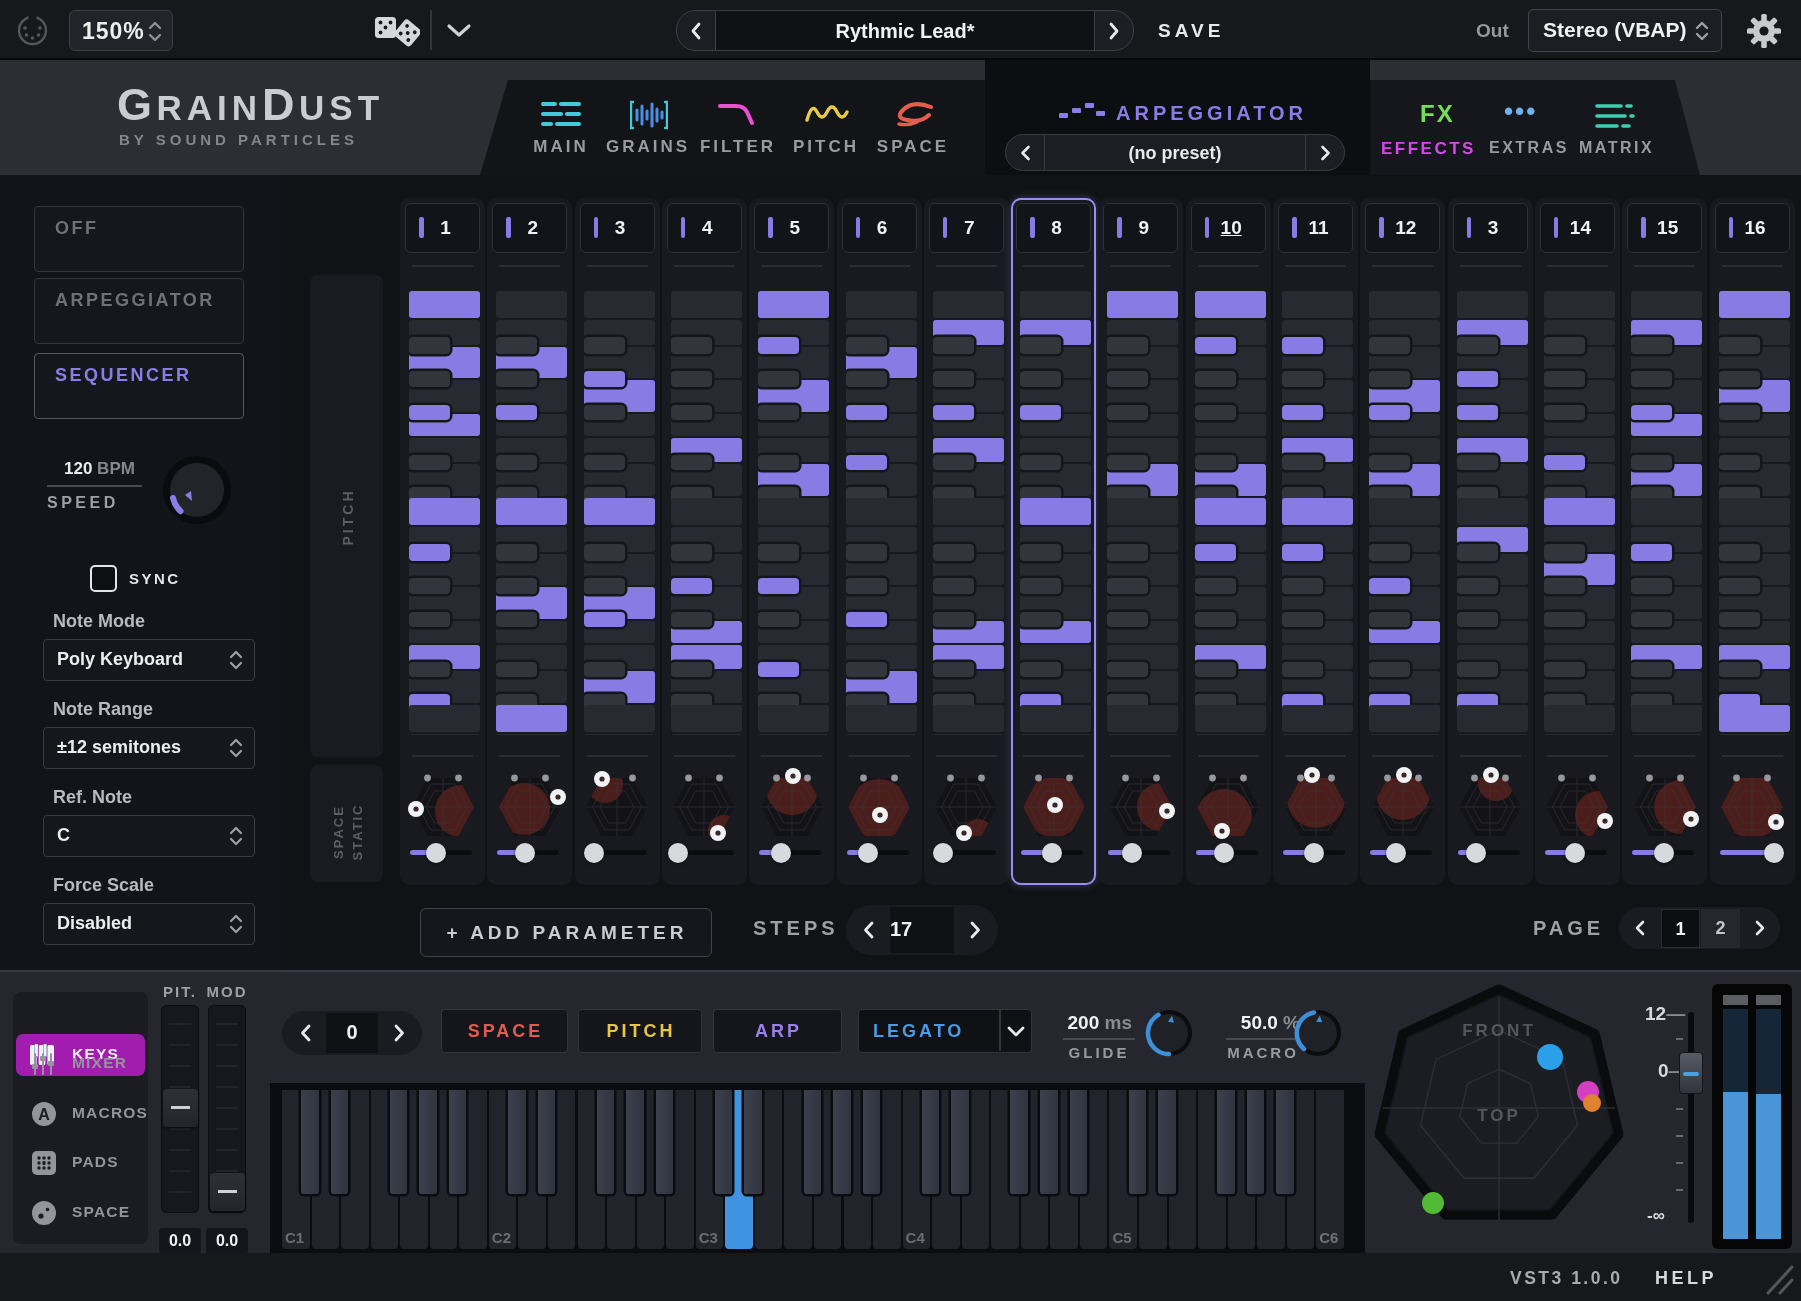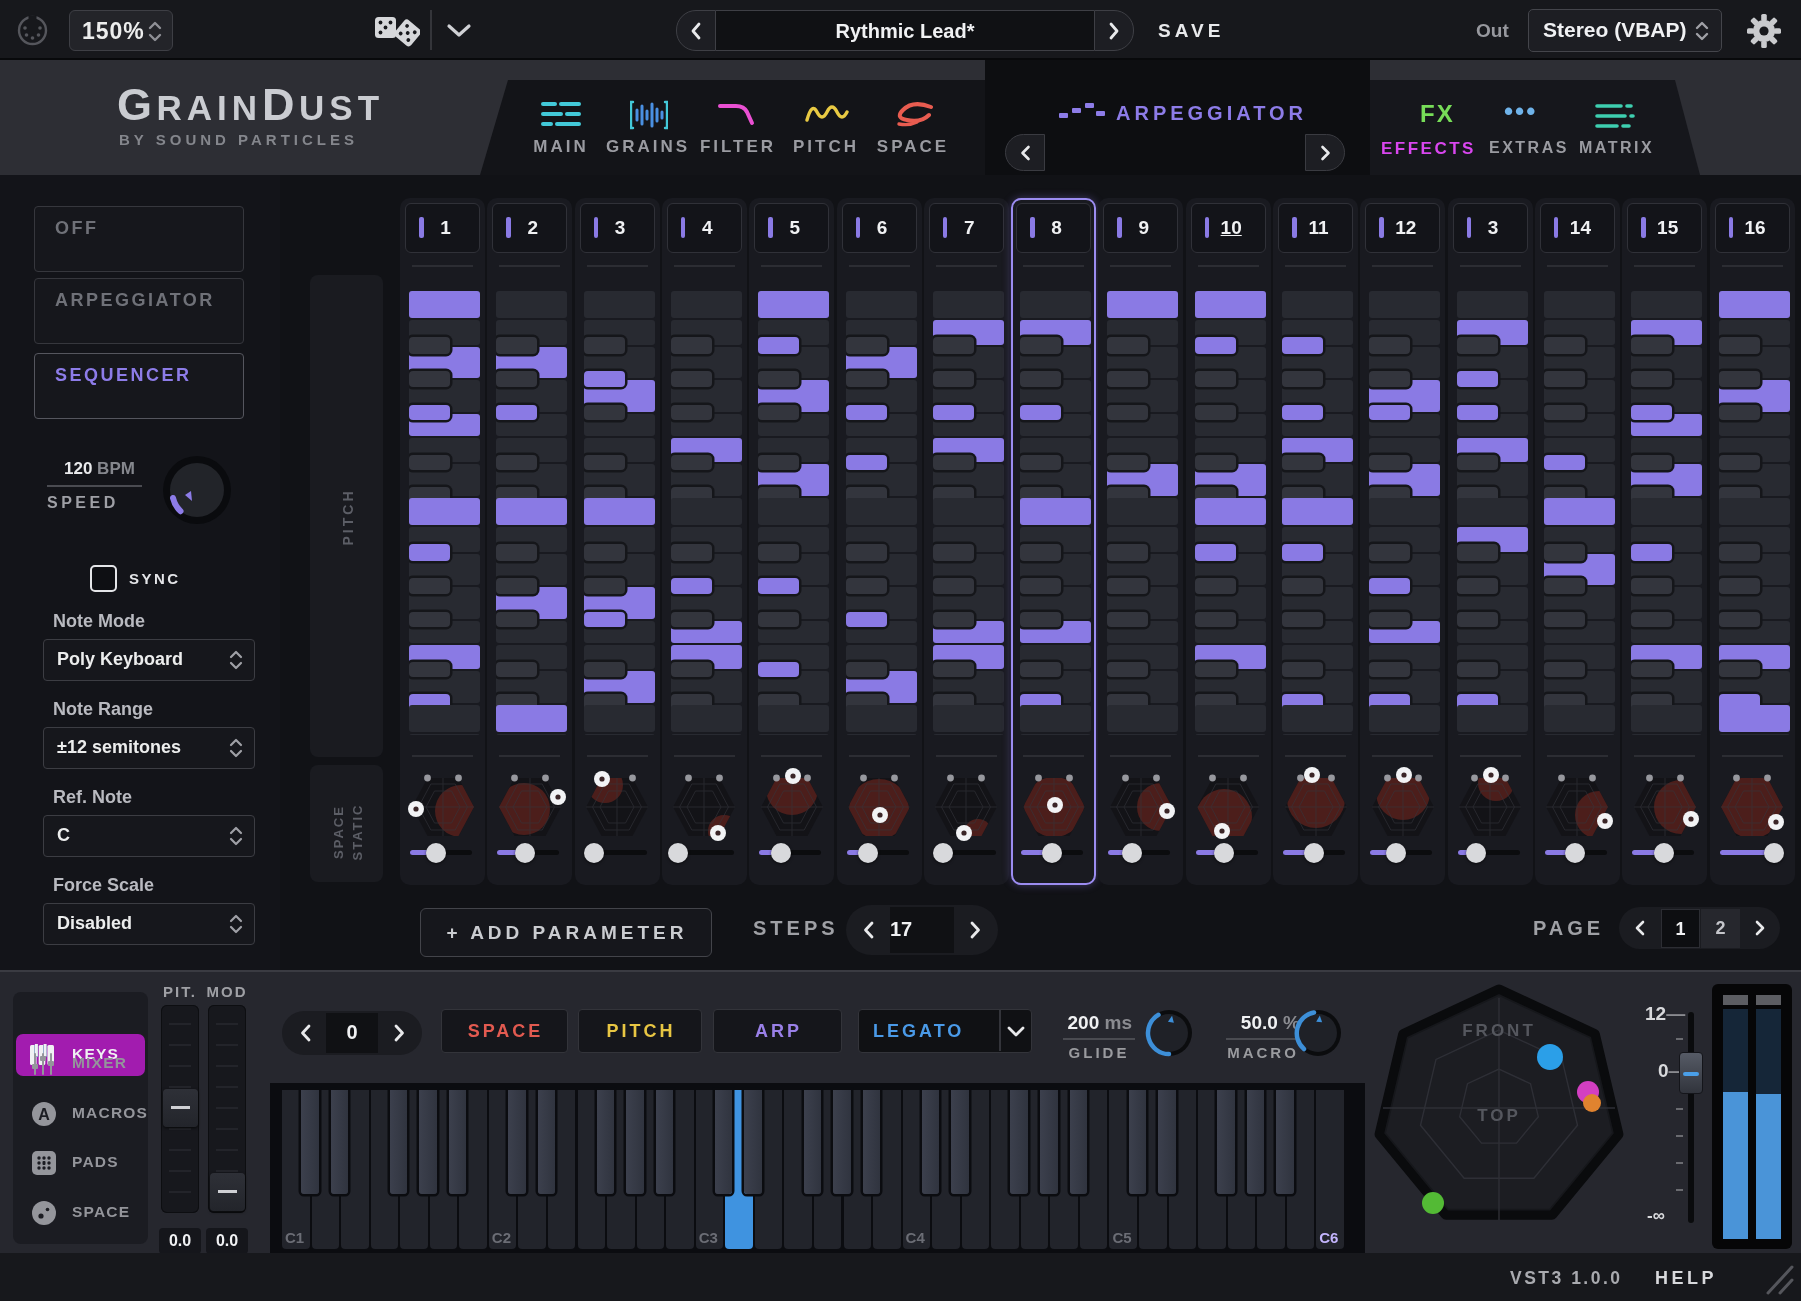--- a/index.html
+++ b/index.html
@@ -140,20 +140,23 @@
           <rect x="13" y="5" width="9" height="5" rx="1"></rect>
           <rect x="26" y="0" width="9" height="5" rx="1"></rect>
           <rect x="37" y="8" width="9" height="5" rx="1"></rect>
         </g>
   </svg>
   <div class="abs b" style="left:1116px;top:42px;font-size:20px;color:#8d7ce8;letter-spacing:4px;">ARPEGGIATOR</div>
   <div class="abs" style="left:1005px;top:74px;width:40px;height:37px;background:#1d1e23;border:1.5px solid #3a3b41;border-radius:19px 0 0 19px;">
     <svg class="abs" style="left:14px;top:10px" width="11" height="16" viewBox="0 0 11 16">
           <path d="M8.5 2 L2.5 8 L8.5 14" fill="none" stroke="#e8e9eb" stroke-width="2.6" stroke-linecap="round" stroke-linejoin="round"></path>
         </svg>
+  </div>
+  <div class="abs" style="left:1045px;top:74px;width:260px;height:37px;background:#1d1e23;border:1.5px solid #3a3b41;border-left:none;border-right:none;">
+    <div class="abs b" style="left:0;top:8px;width:260px;text-align:center;font-size:18px;color:#e8e9eb;">(no preset)</div>
   </div>
   <div class="abs" style="left:1305px;top:74px;width:40px;height:37px;background:#1d1e23;border:1.5px solid #3a3b41;border-radius:0 19px 19px 0;">
     <svg class="abs" style="left:14px;top:10px" width="11" height="16" viewBox="0 0 11 16">
           <path d="M2.5 2 L8.5 8 L2.5 14" fill="none" stroke="#e8e9eb" stroke-width="2.6" stroke-linecap="round" stroke-linejoin="round"></path>
         </svg>
   </div>
 
   <div class="abs b" style="left:1420px;top:40px;font-size:24px;color:#77dd58;letter-spacing:2px;">FX</div>
   <div class="abs b" style="left:1381px;top:79px;font-size:17px;color:#d946ef;letter-spacing:2.5px;">EFFECTS</div>
   <div class="abs b" style="left:1504px;top:36px;font-size:26px;color:#6fb3ea;letter-spacing:2px;">•••</div>
@@ -1399,21 +1402,21 @@
       <div class="abs" style="left:809.9px;top:7px;width:27.5px;height:159px;background:#22242b;border-radius:0 0 4px 4px;"></div>
       <div class="abs" style="left:839.4px;top:7px;width:27.5px;height:159px;background:#22242b;border-radius:0 0 4px 4px;"></div>
       <div class="abs b" style="left:842.4px;top:146px;font-size:15px;color:#6b6d75;">C5</div>
       <div class="abs" style="left:869.0px;top:7px;width:27.5px;height:159px;background:#22242b;border-radius:0 0 4px 4px;"></div>
       <div class="abs" style="left:898.5px;top:7px;width:27.5px;height:159px;background:#22242b;border-radius:0 0 4px 4px;"></div>
       <div class="abs" style="left:928.1px;top:7px;width:27.5px;height:159px;background:#22242b;border-radius:0 0 4px 4px;"></div>
       <div class="abs" style="left:957.6px;top:7px;width:27.5px;height:159px;background:#22242b;border-radius:0 0 4px 4px;"></div>
       <div class="abs" style="left:987.1px;top:7px;width:27.5px;height:159px;background:#22242b;border-radius:0 0 4px 4px;"></div>
       <div class="abs" style="left:1016.7px;top:7px;width:27.5px;height:159px;background:#22242b;border-radius:0 0 4px 4px;"></div>
       <div class="abs" style="left:1046.2px;top:7px;width:27.5px;height:159px;background:#22242b;border-radius:0 0 4px 4px;"></div>
-      <div class="abs b" style="left:1049.2px;top:146px;font-size:15px;color:#c4b5fd;">C6</div>
+      <div class="abs b" style="left:1049.2px;top:146px;font-size:15px;color:#737373;">C6</div>
       <div class="abs" style="left:31.2px;top:7px;width:17.6px;height:104px;background:linear-gradient(90deg,#3c404d,#30343f);border-radius:0 0 3px 3px;box-shadow:0 0 0 2.5px #0b0c10;"></div>
       <div class="abs" style="left:60.8px;top:7px;width:17.6px;height:104px;background:linear-gradient(90deg,#3c404d,#30343f);border-radius:0 0 3px 3px;box-shadow:0 0 0 2.5px #0b0c10;"></div>
       <div class="abs" style="left:119.9px;top:7px;width:17.6px;height:104px;background:linear-gradient(90deg,#3c404d,#30343f);border-radius:0 0 3px 3px;box-shadow:0 0 0 2.5px #0b0c10;"></div>
       <div class="abs" style="left:149.4px;top:7px;width:17.6px;height:104px;background:linear-gradient(90deg,#3c404d,#30343f);border-radius:0 0 3px 3px;box-shadow:0 0 0 2.5px #0b0c10;"></div>
       <div class="abs" style="left:178.9px;top:7px;width:17.6px;height:104px;background:linear-gradient(90deg,#3c404d,#30343f);border-radius:0 0 3px 3px;box-shadow:0 0 0 2.5px #0b0c10;"></div>
       <div class="abs" style="left:238.0px;top:7px;width:17.6px;height:104px;background:linear-gradient(90deg,#3c404d,#30343f);border-radius:0 0 3px 3px;box-shadow:0 0 0 2.5px #0b0c10;"></div>
       <div class="abs" style="left:267.6px;top:7px;width:17.6px;height:104px;background:linear-gradient(90deg,#3c404d,#30343f);border-radius:0 0 3px 3px;box-shadow:0 0 0 2.5px #0b0c10;"></div>
       <div class="abs" style="left:326.7px;top:7px;width:17.6px;height:104px;background:linear-gradient(90deg,#3c404d,#30343f);border-radius:0 0 3px 3px;box-shadow:0 0 0 2.5px #0b0c10;"></div>
       <div class="abs" style="left:356.2px;top:7px;width:17.6px;height:104px;background:linear-gradient(90deg,#3c404d,#30343f);border-radius:0 0 3px 3px;box-shadow:0 0 0 2.5px #0b0c10;"></div>
       <div class="abs" style="left:385.8px;top:7px;width:17.6px;height:104px;background:linear-gradient(90deg,#3c404d,#30343f);border-radius:0 0 3px 3px;box-shadow:0 0 0 2.5px #0b0c10;"></div>

